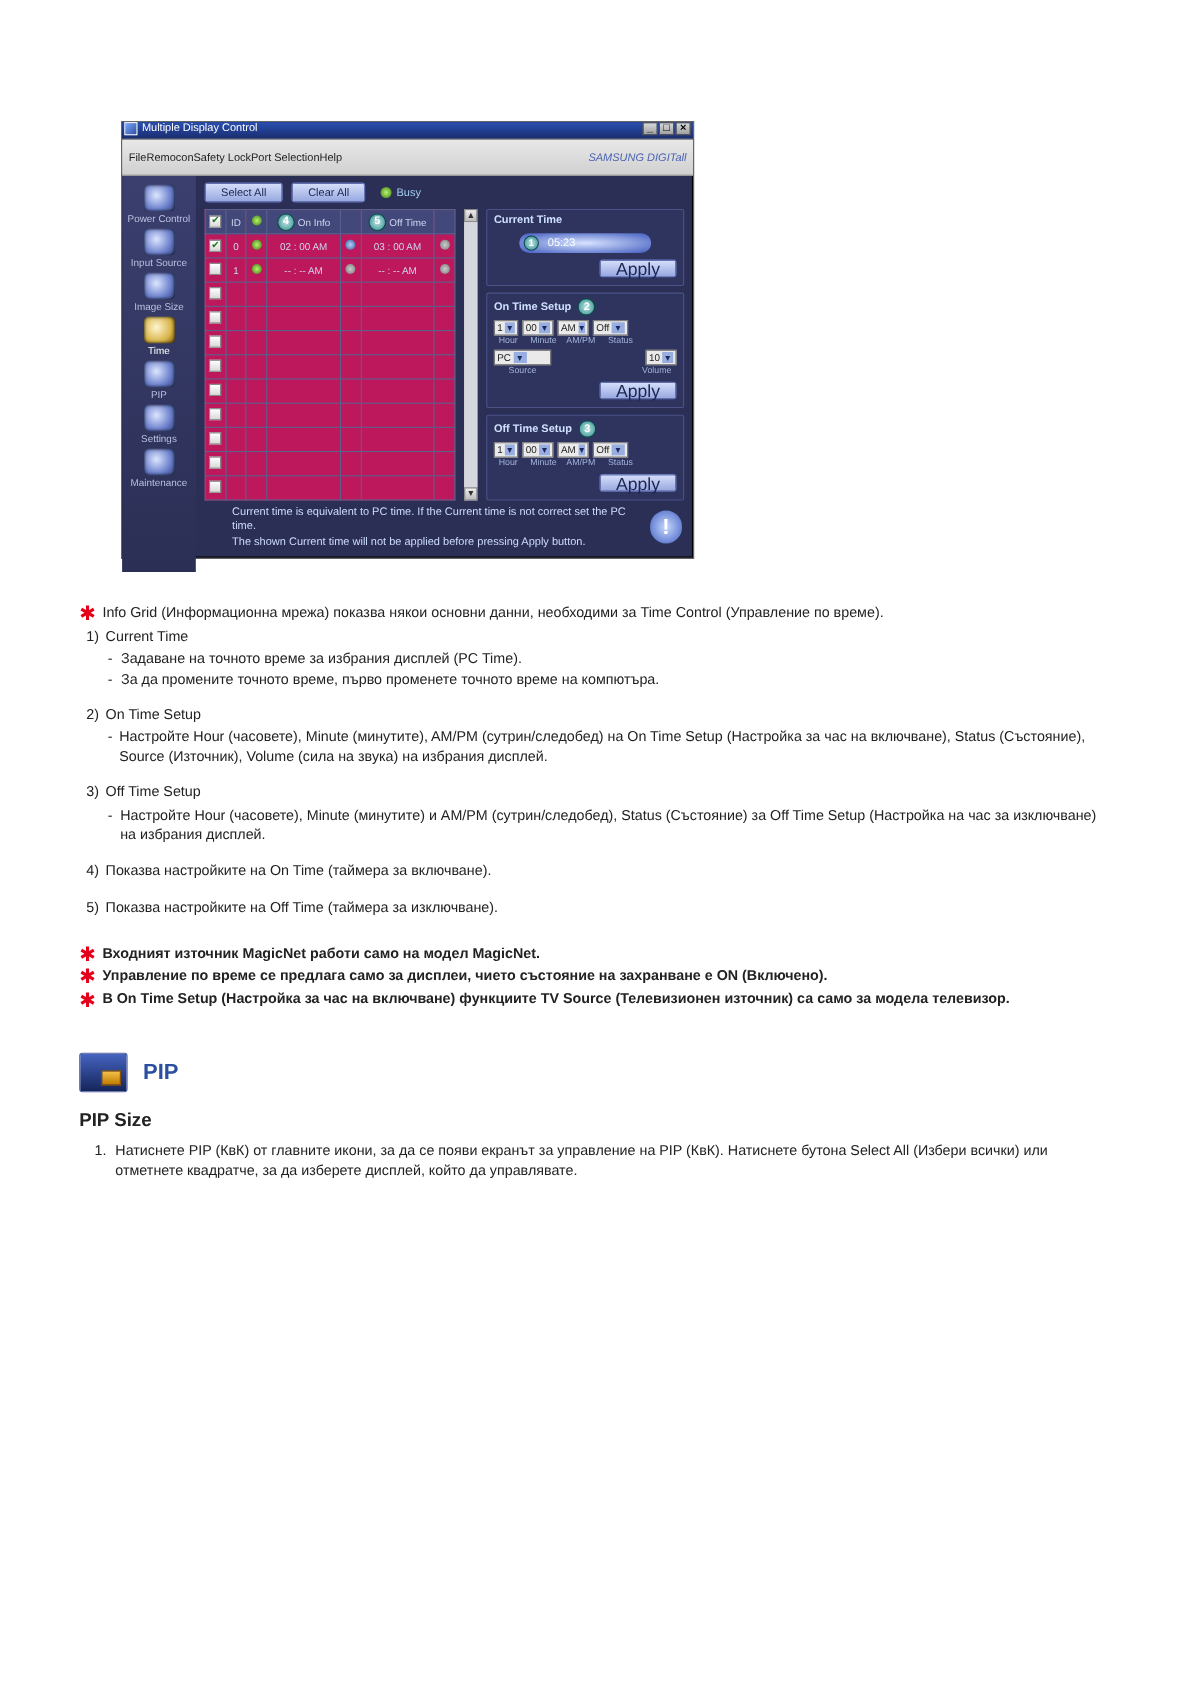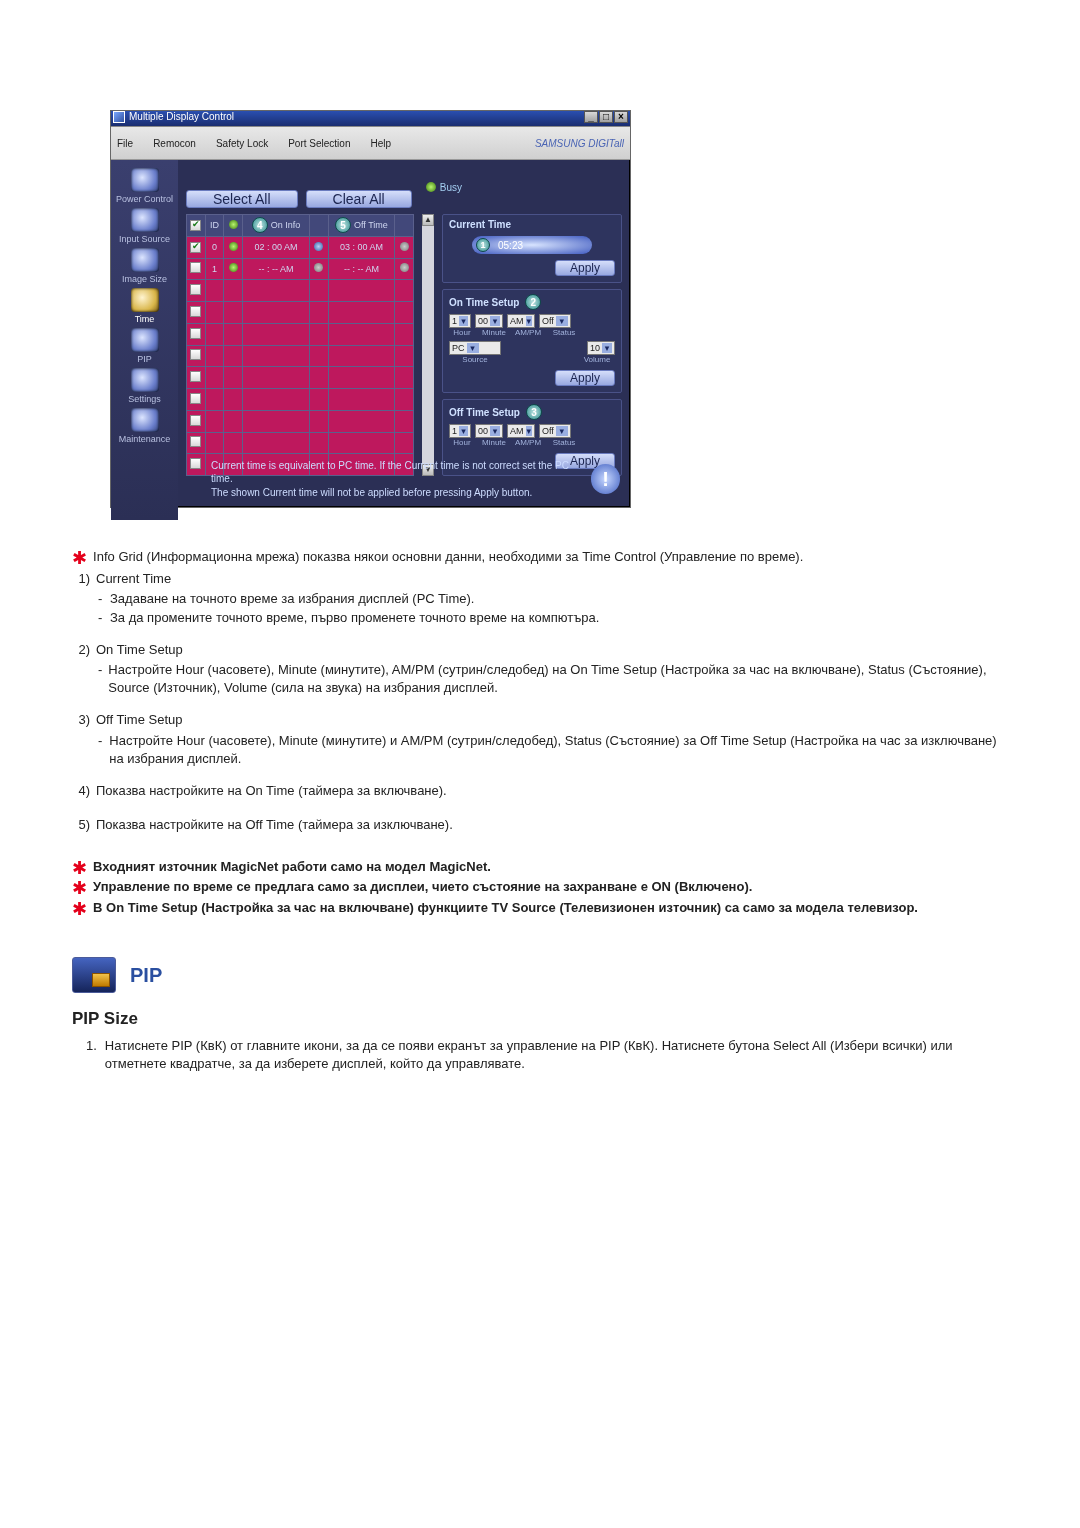--- a/index.html
+++ b/index.html
@@ -25,21 +25,21 @@
   .titlebar .title { flex: 1; font-size: 10px; }
   .titlebar .win-btns { display: flex; gap: 1px; }
   .titlebar .win-btn {
     width: 14px; height: 12px; background: linear-gradient(#d8d8d8,#a0a0a0);
     border: 1px solid #555; color: #000; text-align: center;
     line-height: 10px; font-size: 10px; font-weight: bold;
   }
 
   .menubar {
     height: 20px; background: linear-gradient(#e8e8e8,#d0d0d0);
-    display: flex; align-items: center; padding: 16px 6px; gap: 20px;
+    display: flex; align-items: center; padding: 16px 6px; gap: 0;
     color: #222; border-bottom: 1px solid #999;
   }
   .menubar .menu { font-size: 10px; }
   .menubar .brand { margin-left: auto; font-size: 10px; color: #4a64b4; font-style: italic; }
 
   .body { display: flex; height: calc(100% - 36px); }
 
   .sidebar {
     width: 92px; background: linear-gradient(#3a3f6e,#2b2f55);
     display: flex; flex-direction: column; padding: 6px 4px; gap: 0;
@@ -54,23 +54,23 @@
     box-shadow: inset 0 0 3px #000; margin-bottom: 2px;
   }
   .side-item.selected .side-icon { background: radial-gradient(circle at 40% 40%, #fff4d0, #d9b64a 60%, #7a5a10); }
   .side-item .side-label { font-size: 9px; color: #b8c0e0; }
   .side-item.selected .side-label { color: #fff; }
 
   .main { flex: 1; padding: 6px 8px; position: relative; }
 
   .toolbar { display: flex; align-items: center; gap: 8px; margin-bottom: 6px; }
   .tool-btn {
-    height: 18px; padding: 0 26px; font-size: 14px;
+    height: 18px; padding: 0 14px; font-size: 10px;
     border: 1px solid #6a7bbf; border-radius: 3px;
-    background: linear-gradient(#d5defa,#98a8e0); color: #1c2550; margin-top: 24px;
+    background: linear-gradient(#d5defa,#98a8e0); color: #1c2550;
   }
   .busy { display: flex; align-items: flex-start; gap: 4px; color: #a3cdf0; margin-left: 6px; }
   .busy .dot { width: 10px; height: 10px; border-radius: 5px; background: radial-gradient(#b8f56f,#3b7a0d); }
 
   .grid-area { display: flex; gap: 8px; }
 
   table.grid {
     border-collapse: collapse; font-size: 9px; width: 228px;
     background: #be185d; color: #cfd6f0;
   }
@@ -114,21 +114,21 @@
   .panel .p-title { color: #cfe0ff; font-weight: bold; font-size: 10px; display: flex; align-items: center; gap: 6px; }
   .cur-time {
     margin: 6px auto 0; height: 18px; width: 120px;
     border-radius: 9px; background: radial-gradient(#d8e4ff,#3f5abf);
     display: flex; align-items: center; color: #fff; font-size: 10px; gap: 8px;
     padding-left: 4px;
   }
   .cur-time .badge-circle { width: 14px; height: 14px; font-size: 9px; }
   .apply-row { text-align: right; margin-top: 6px; }
   .apply-btn {
-    height: 16px; padding: 0 14px; font-size: 12px;
+    height: 16px; padding: 0 14px; font-size: 16px;
     border: 1px solid #6a7bbf; border-radius: 3px;
     background: linear-gradient(#d5defa,#98a8e0); color: #1c2550;
   }
 
   .field-row { display: flex; gap: 4px; align-items: center; margin-top: 4px; }
   .dd {
     height: 14px; background: #eaeaea; border: 1px solid #777;
     display: flex; align-items: center; font-size: 9px; color: #222;
     padding: 0 2px;
   }

